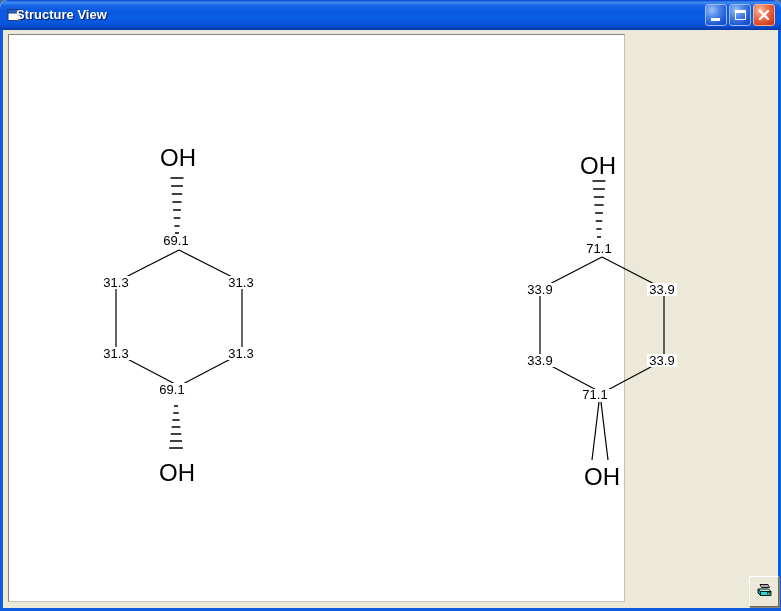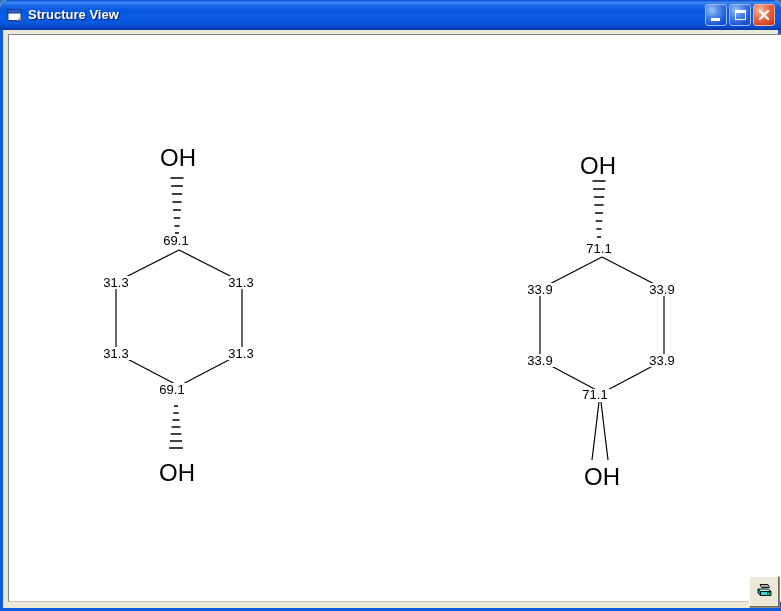--- a/index.html
+++ b/index.html
@@ -10,21 +10,21 @@
     font-family:"Liberation Sans", sans-serif;
   }
   
   .titlebar {
     position:absolute; left:0; top:0; width:781px; height:30px;
     background:linear-gradient(180deg,#0A3DC8 0%,#2C74E8 5%,#3D8BF2 9%,#1A66EA 18%,#0A58DF 35%,#0A5CE4 60%,#0855DB 78%,#0646C4 92%,#0335A0 100%);
     border-radius:7px 7px 0 0;
   }
   .title-icon { position:absolute; left:7px; top:7px; width:16px; height:16px; }
   .title-text {
-    position:absolute; left:28px; top:0; height:30px; line-height:29px;
+    position:absolute; left:16px; top:0; height:30px; line-height:29px;
     color:#fff; font-size:13px; font-weight:bold;
     text-shadow:1px 1px 1px rgba(0,0,60,.75); white-space:nowrap;
   }
   .controls { position:absolute; right:6px; top:4px; display:flex; gap:2px; }
   .ctrl {
     width:22px; height:22px; border-radius:3px; padding:0;
     position:relative; cursor:pointer;
   }
   .ctrl.minb, .ctrl.maxb {
     border:1px solid #9CBBF0;
@@ -40,21 +40,21 @@
     border:1px solid #fff; border-top:3px solid #fff; background:transparent;
   }
   .glyph-close { position:absolute; left:3px; top:3px; }
   
   .frame {
     position:absolute; left:0; top:30px; width:781px; height:581px;
     background:#ECE9D8;
     border-left:3px solid #0F5BDE; border-right:3px solid #0F5BDE; border-bottom:3px solid #0F5BDE;
   }
   .canvas-panel {
-    position:absolute; left:5px; top:4px; width:774px; height:568px;
+    position:absolute; left:5px; top:4px; width:617px; height:568px;
     background:#fff;
     border:1px solid; border-color:#848284 #c6c3b2 #c6c3b2 #848284;
   }
   .canvas-panel svg { display:block; }
   
   .print-button {
     position:absolute; left:746px; top:546px; width:30px; height:31px;
     background:#ECE9D8; padding:0; cursor:pointer; z-index:5;
     border:1px solid; border-color:#FFFFFF #6d6a5a #6d6a5a #FFFFFF;
     box-shadow:1px 1px 0 0 #8a8774;

